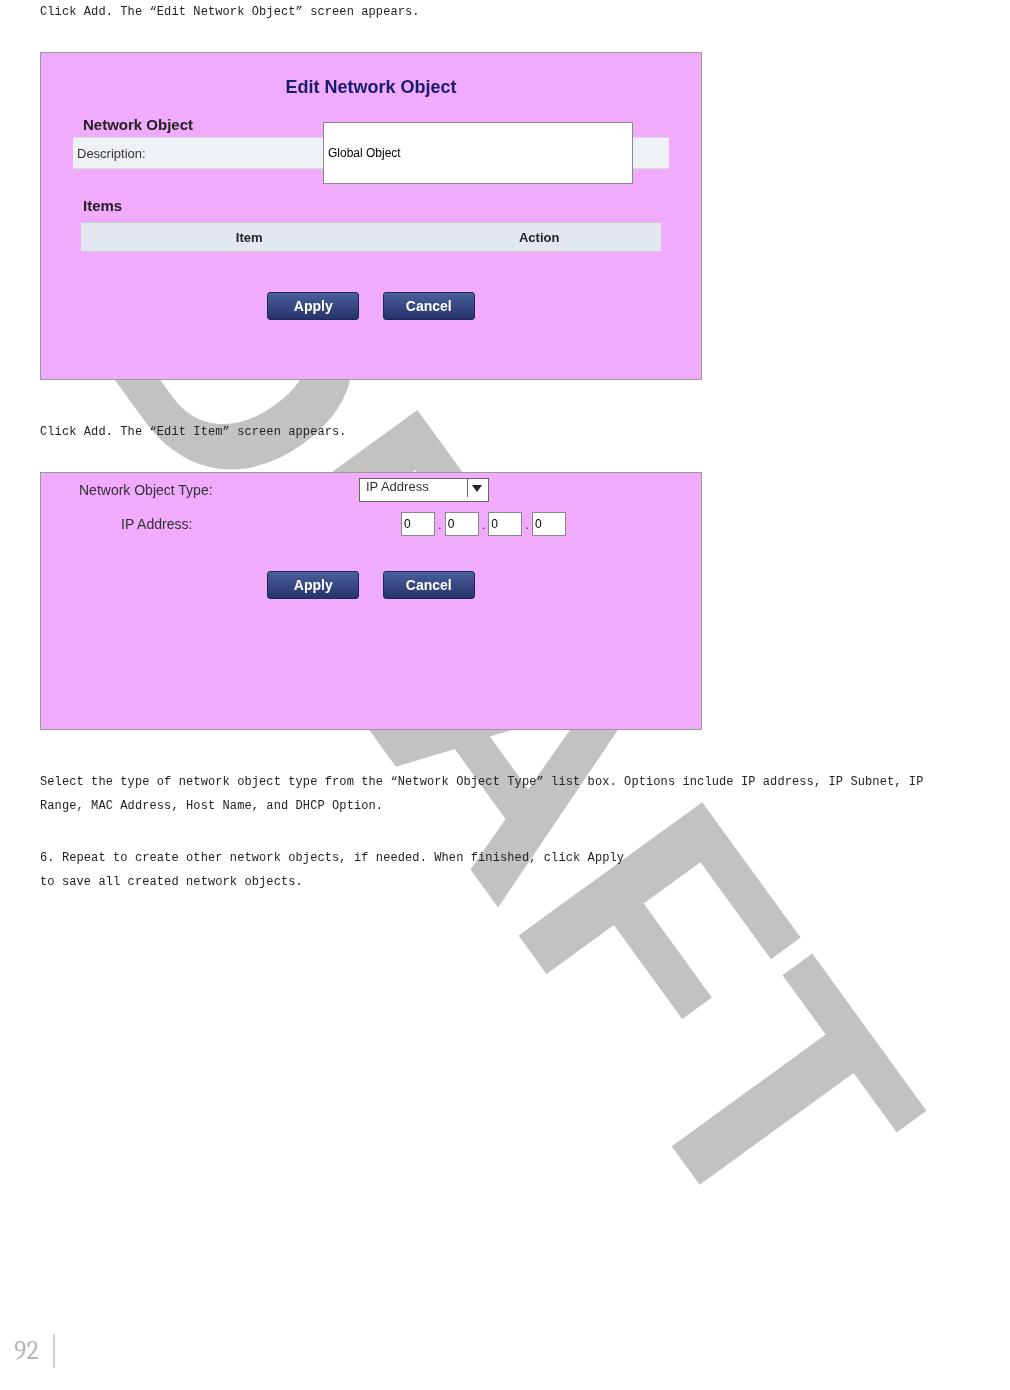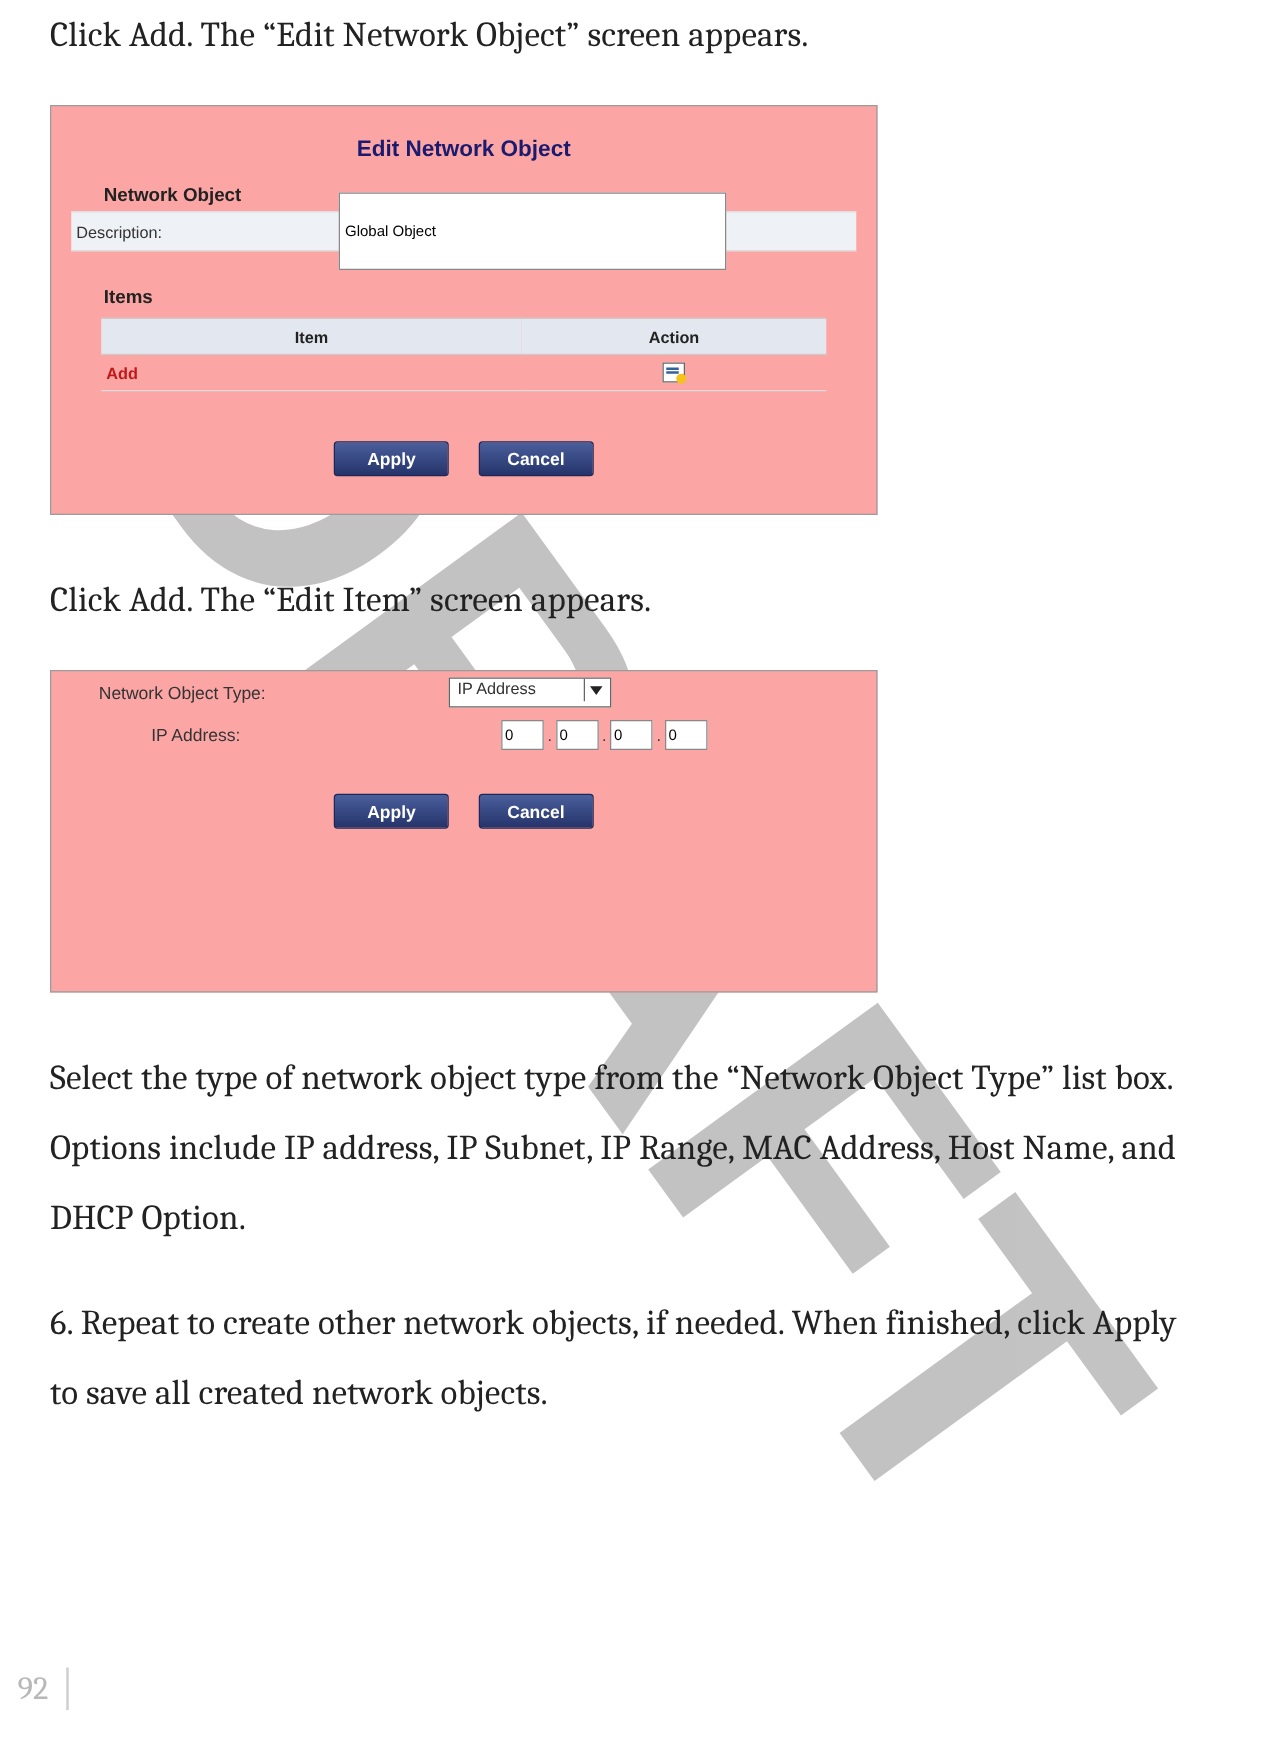--- a/index.html
+++ b/index.html
@@ -1,23 +1,23 @@
 <!DOCTYPE html>
 <html><head>
 <meta charset="utf-8">
 <style>
   html,body{margin:0;padding:0;background:#fff;font-family:"Cambria","Times New Roman",serif;color:#222;}
   .page{position:relative;width:1010px;height:1390px;box-sizing:border-box;padding:0 40px;}
-  .body-text{font-size:28px;line-height:2;margin:0 0 28px 0;letter-spacing:.1px;}
-  .panel{border:1px solid #9b9b9b;background:#fca5a5;margin:0 0 40px 0;overflow:hidden;}
+  .body-text{font-size:12px;line-height:2;margin:0 0 28px 0;letter-spacing:.1px;font-family:Liberation Mono, monospace;}
+  .panel{border:1px solid #9b9b9b;background:#f0abfc;margin:0 0 40px 0;overflow:hidden;}
   .panel1{width:660px;height:326px;}
   .panel2{width:660px;height:256px;}
   .panel-title{font-family:Verdana,Arial,sans-serif;font-weight:bold;font-size:18px;color:#1a1a6e;text-align:center;padding:24px 0 18px 0;}
   .section-label{font-family:Verdana,Arial,sans-serif;font-weight:bold;font-size:15px;color:#222;padding:0 0 4px 42px;}
-  .row-desc{display:flex;align-items:center;background:#eef1f5;height:30px;margin:0 16px;border-top:1px solid #ddd;border-bottom:1px solid #ddd;}
+  .row-desc{display:flex;align-items:center;background:#eef1f5;height:30px;margin:0 32px;border-top:1px solid #ddd;border-bottom:1px solid #ddd;gap:36px;}
   .row-desc .label{flex:0 0 210px;font-family:Verdana,Arial,sans-serif;font-size:13px;color:#333;padding-left:4px;}
   .row-desc .inputwrap{flex:1;}
   .row-desc input{width:300px;height:20px;border:1px solid #888;font-family:Verdana,Arial,sans-serif;font-size:12px;padding:20px 4px;}
   .tbl{margin:4px 40px 0 40px;border-collapse:collapse;width:580px;font-family:Verdana,Arial,sans-serif;font-size:13px;}
   .tbl th{background:#e3e8f0;font-weight:bold;color:#222;height:26px;border-top:1px solid #ccc;border-bottom:1px solid #ccc;}
   .tbl td{height:26px;border-bottom:1px solid #ddd;}
   .tbl .addcell{color:#c01818;font-weight:bold;padding-left:4px;}
   .tbl .actioncell{text-align:center;}
   .addicon{display:inline-block;width:16px;height:14px;background:linear-gradient(#fff,#fff);border:1px solid #666;position:relative;vertical-align:middle;}
   .addicon:before{content:"";position:absolute;right:-2px;bottom:-2px;width:8px;height:8px;background:#f6c21c;border-radius:50%;}
@@ -65,26 +65,20 @@
         </div>
       </div>
       <div style="height:28px"></div>
       <div class="section-label">Items</div>
       <table class="tbl">
         <tbody>
             <tr>
           <th style="width:58%">Item</th>
           <th>Action</th>
         </tr>
-        <tr>
-          <td class="addcell">Add</td>
-          <td class="actioncell">
-            <span class="addicon"></span>
-          </td>
-        </tr>
       </tbody>
         </table>
       <div class="btnbar">
         <span class="btn">Apply</span>
         <span class="btn">Cancel</span>
       </div>
     </div>
 
     <p class="body-text">Click Add. The “Edit Item” screen appears.</p>
 

